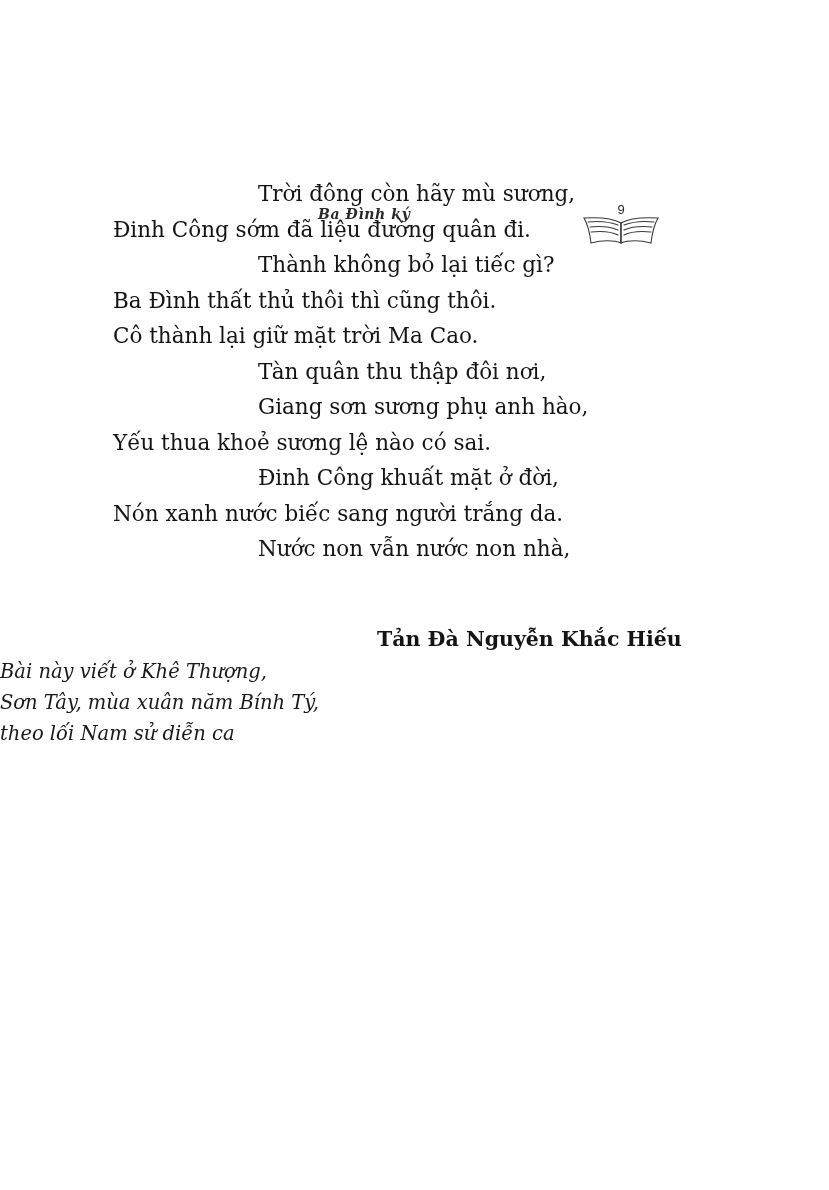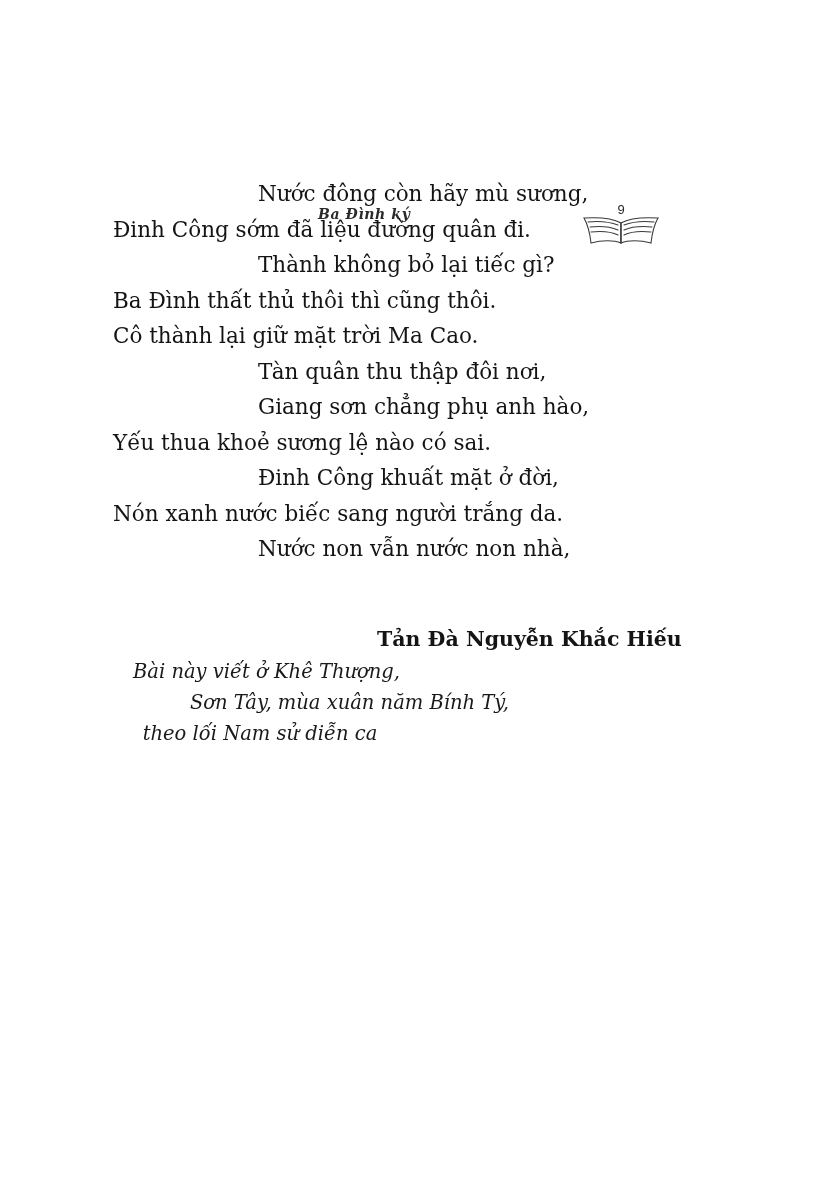--- a/index.html
+++ b/index.html
@@ -103,21 +103,21 @@
     padding-left: 377px;
     white-space: nowrap;
   }
   .note-line {
     font-family: "DejaVu Serif", serif;
     font-style: italic;
     font-size: 19.5px;
     line-height: 31px;
     color: #1a1a1a;
     white-space: nowrap;
-    text-align: center;
+    text-align: left;
     padding-right: 145px;
   }
   .note-line.n1 { padding-right: 230px; }
   .note-line.n2 { padding-right: 64px; }
   .note-line.n3 { padding-right: 243px; }
 </style>
 </head>
 <body>
 
 <div class="page">
@@ -139,27 +139,27 @@
             <path d="M76 6 C66 5, 54 6, 46 9"></path>
             <path d="M74 11 C64 10, 53 11, 46 14"></path>
             <path d="M73 16 C63 15, 52 16, 46 19"></path>
           </g>
         </svg>
       </div>
     </div>
   </div>
 
   <div class="poem">
-    <div class="poem-line indent-odd">Nước đông còn hãy mù sương,</div>
+    <div class="poem-line indent-odd">Trời đông còn hãy mù sương,</div>
     <div class="poem-line indent-even">Đinh Công sớm đã liệu đường quân đi.</div>
     <div class="poem-line indent-odd">Thành không bỏ lại tiếc gì?</div>
     <div class="poem-line indent-even">Ba Đình thất thủ thôi thì cũng thôi.</div>
     <div class="poem-line indent-even">Cô thành lại giữ mặt trời Ma Cao.</div>
     <div class="poem-line indent-odd">Tàn quân thu thập đôi nơi,</div>
-    <div class="poem-line indent-odd">Giang sơn chẳng phụ anh hào,</div>
+    <div class="poem-line indent-odd">Giang sơn sương phụ anh hào,</div>
     <div class="poem-line indent-even">Yếu thua khoẻ sương lệ nào có sai.</div>
     <div class="poem-line indent-odd">Đinh Công khuất mặt ở đời,</div>
     <div class="poem-line indent-even">Nón xanh nước biếc sang người trắng da.</div>
     <div class="poem-line indent-odd">Nước non vẫn nước non nhà,</div>
   </div>
 
   <div class="attribution">
     <div class="author">Tản Đà Nguyễn Khắc Hiếu</div>
     <div class="note-line n1">Bài này viết ở Khê Thượng,</div>
     <div class="note-line n2">Sơn Tây, mùa xuân năm Bính Tý,</div>

